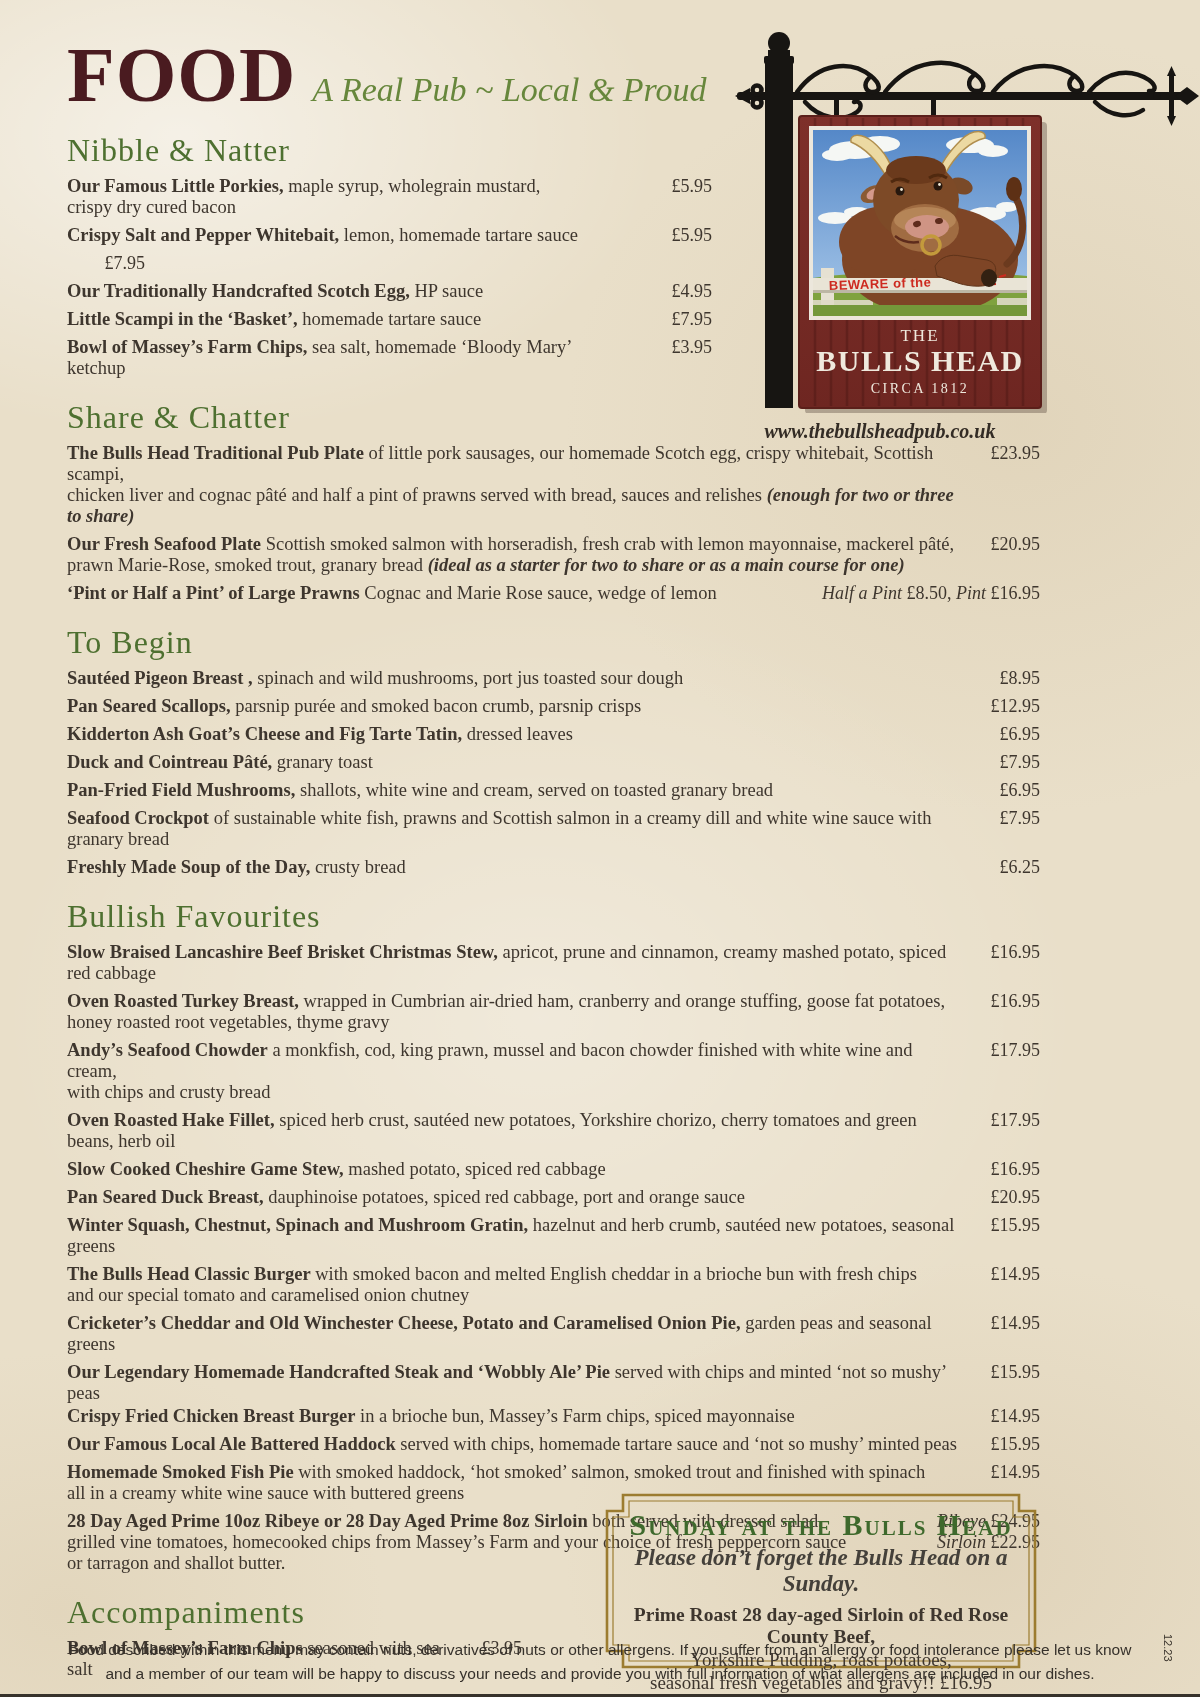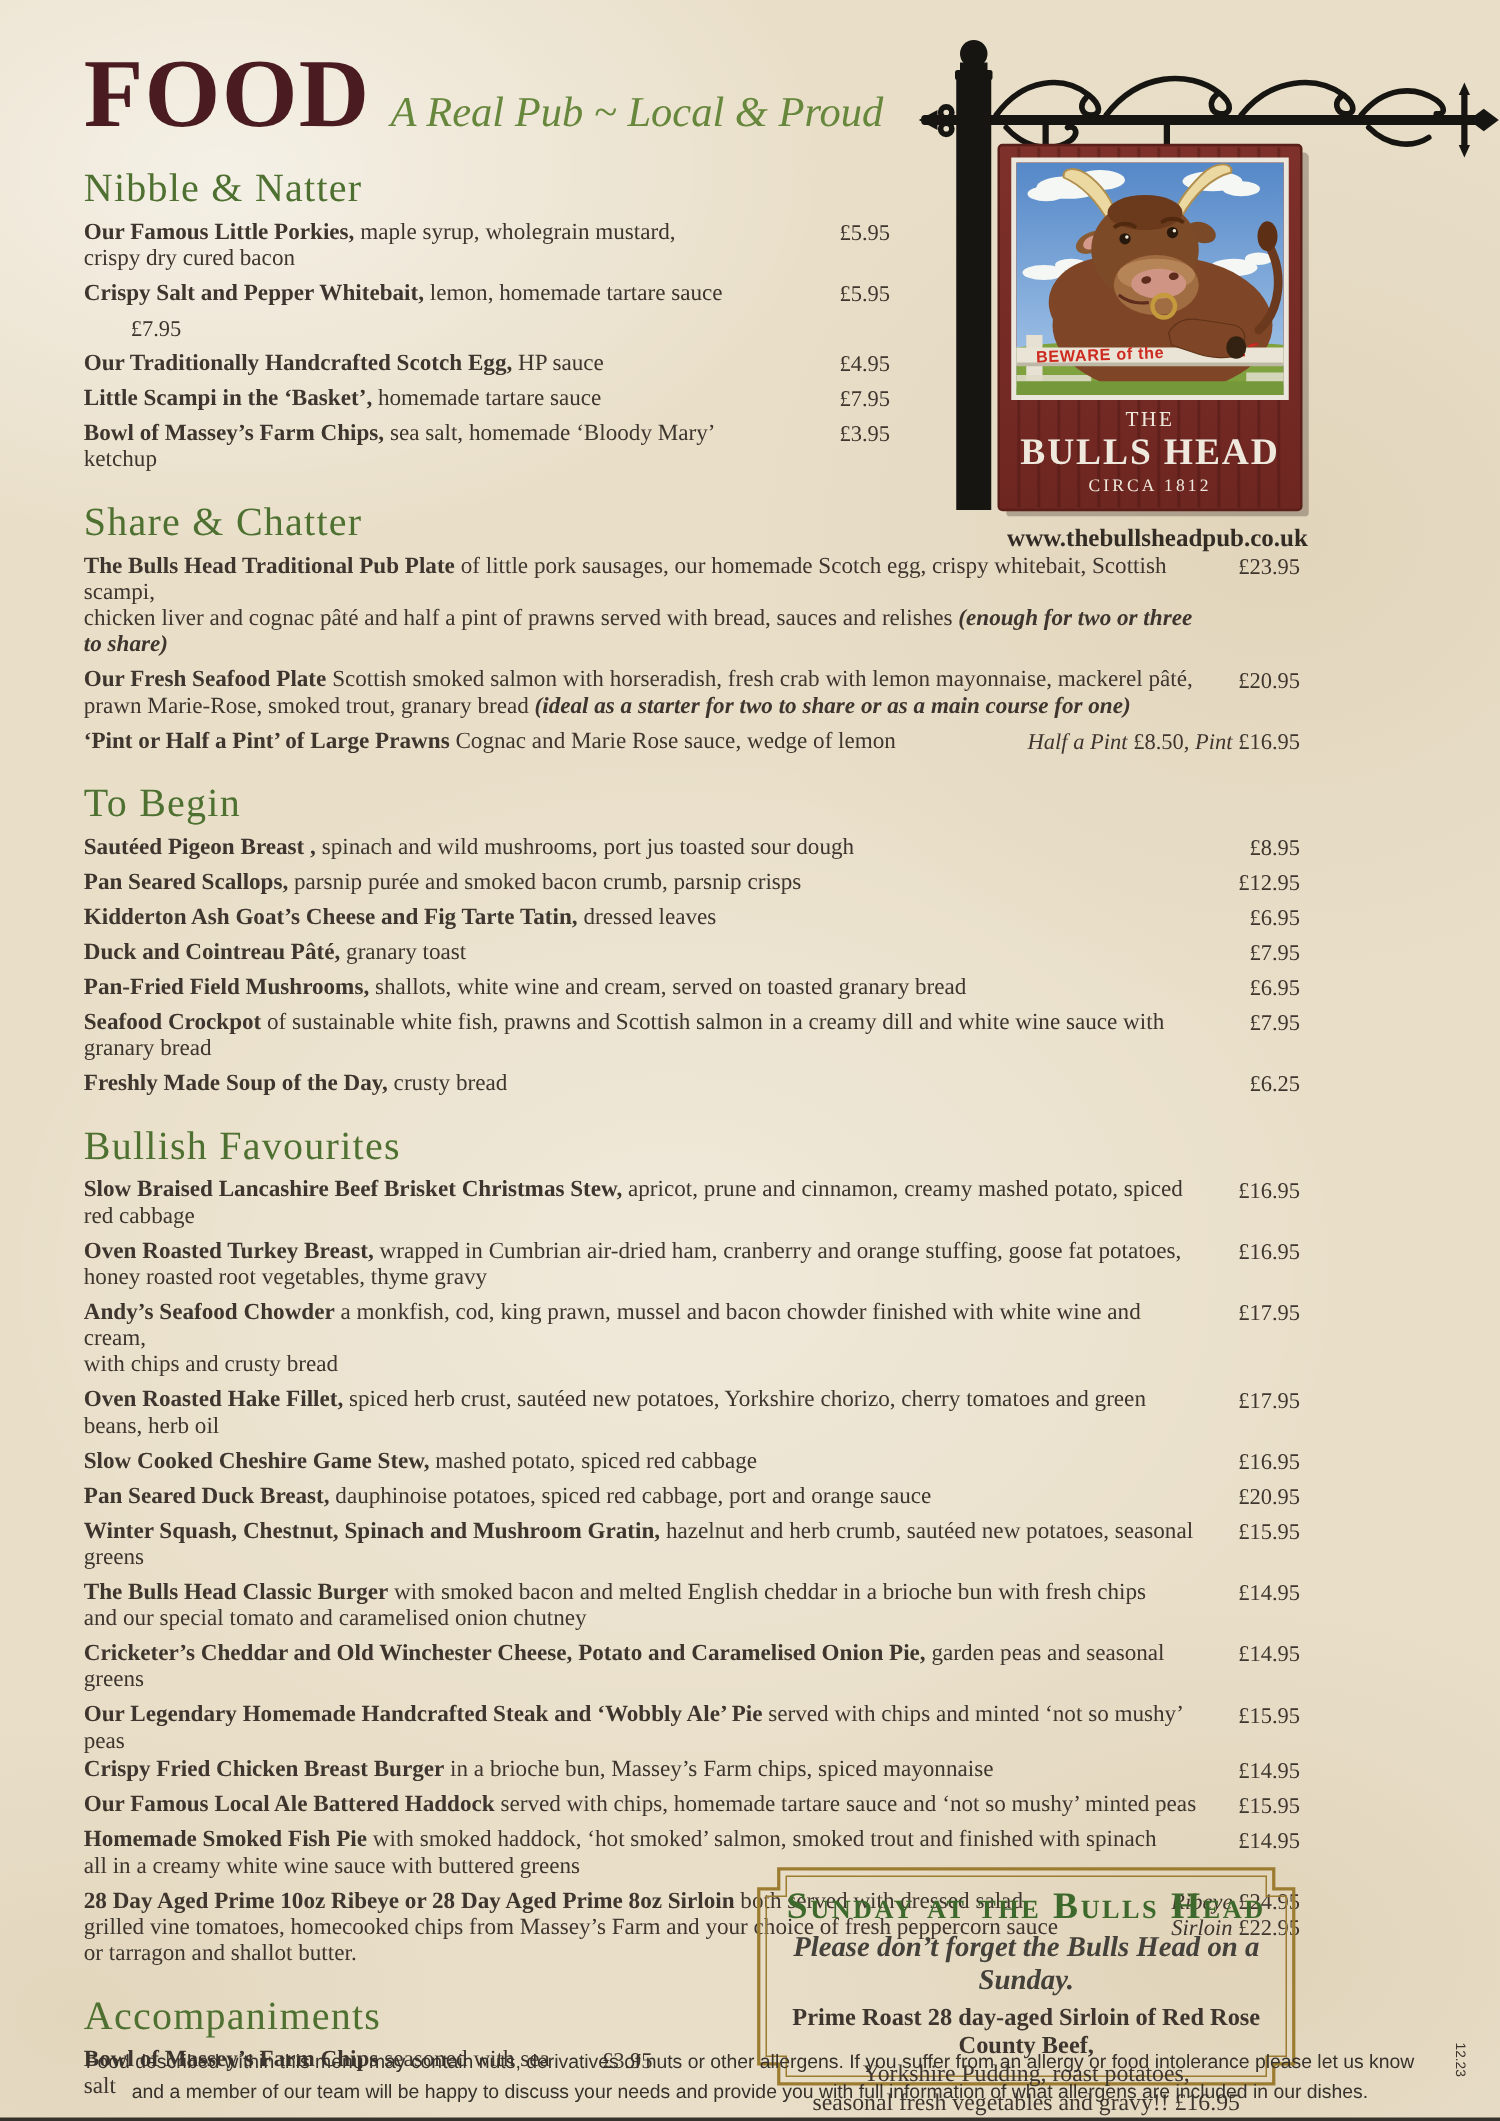--- a/index.html
+++ b/index.html
@@ -28,22 +28,22 @@
   .sec.half{width:455px;}
   .item{display:flex;align-items:flex-start;margin-top:7px;}
   .item.tight{margin-top:2px;}
   .txt{flex:1 1 auto;font-size:18.5px;line-height:21px;}
   .nm{font-weight:700;}
   .note{font-weight:700;font-style:italic;}
   .pr{flex:0 0 auto;min-width:66px;text-align:right;font-size:18px;line-height:21px;padding-left:12px;white-space:nowrap;}
   .pi{font-style:italic;}
   
   .sign-area{position:absolute;left:735px;top:28px;width:465px;height:385px;}
-  .website{position:absolute;left:800px;top:420px;width:252px;text-align:center;
-    font-size:20px;font-weight:700;color:#332c25;}
+  .website{position:absolute;left:754px;top:420px;width:252px;text-align:center;
+    font-size:20px;font-style:italic;font-weight:700;color:#332c25;}
   
   .sunday-box{position:absolute;left:604px;top:1492px;width:434px;height:178px;}
   .sunday-box svg.border{position:absolute;left:0;top:0;}
   .sunday-inner{position:absolute;left:20px;right:20px;top:16px;text-align:center;}
   .sunday-title{font-variant:small-caps;font-weight:700;font-size:30px;color:#3e692c;letter-spacing:2px;}
   .sunday-italic{font-style:italic;font-weight:700;font-size:23px;color:#44403a;margin-top:3px;}
   .sunday-bold{font-weight:700;font-size:19.5px;margin-top:7px;}
   .sunday-line{font-size:19px;line-height:23px;}
   
   .footer-note{position:absolute;left:40px;right:40px;top:1638px;text-align:center;

